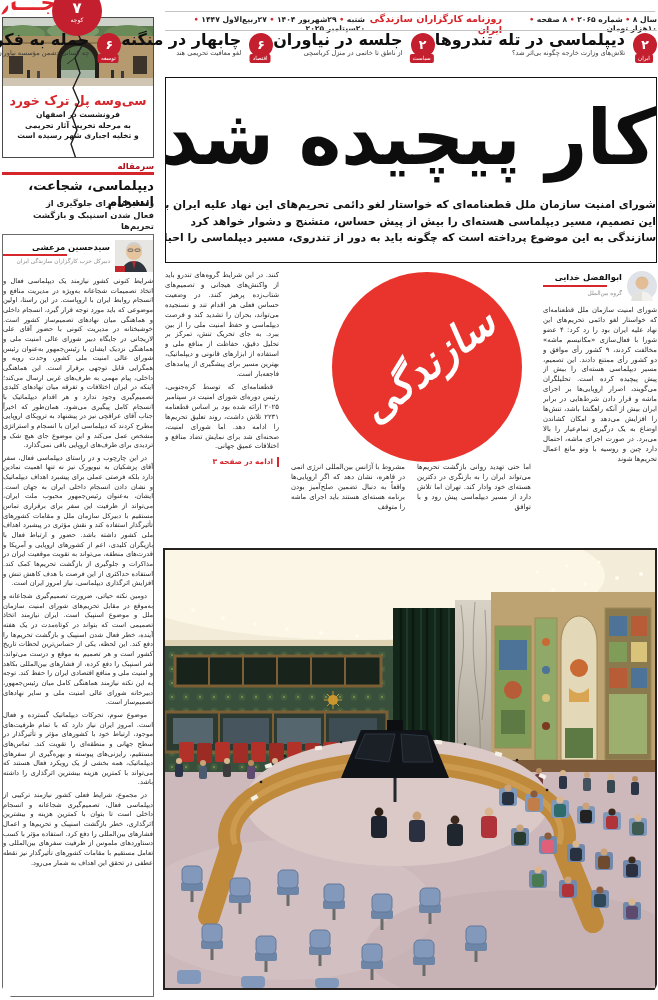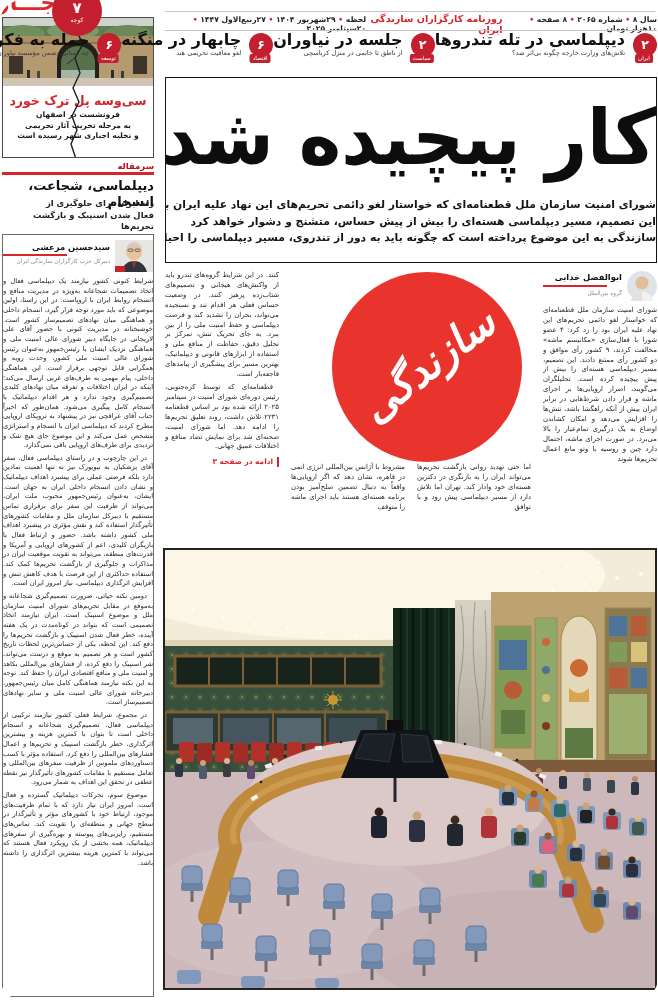--- a/index.html
+++ b/index.html
@@ -157,33 +157,33 @@
       <div class="a-meta">
         <div class="a-name">سیدحسین مرعشی</div>
         <div class="a-rule l"></div>
         <div class="a-role">دبیرکل حزب کارگزاران سازندگی ایران</div>
       </div>
     </div>
     <div class="ed-body">
       <p>شرایط کنونی کشور نیازمند یک دیپلماسی فعال و اتخاذ تصمیمات شجاعانه به‌ویژه در مدیریت منافع و انسجام روابط ایران با اروپاست. در این راستا، اولین موضوعی که باید مورد توجه قرار گیرد، انسجام داخلی و هماهنگی میان نهادهای تصمیم‌ساز کشور است. خوشبختانه در مدیریت کنونی با حضور آقای علی لاریجانی در جایگاه دبیر شورای عالی امنیت ملی و هماهنگی نزدیک ایشان با رئیس‌جمهور به‌عنوان رئیس شورای عالی امنیت ملی کشور، وحدت رویه و همگرایی قابل توجهی برقرار است. این هماهنگی داخلی، پیام مهمی به طرف‌های غربی ارسال می‌کند؛ اینکه در ایران اختلافات و تفرقه میان نهادهای کلیدی تصمیم‌گیری وجود ندارد و هر اقدام دیپلماتیک با انسجام کامل پیگیری می‌شود. همان‌طور که اخیراً جناب آقای عراقچی نیز در پیشنهاد به ترویکای اروپایی مطرح کردند که دیپلماسی ایران با انسجام و استراتژی مشخص عمل می‌کند و این موضوع جای هیچ شک و تردیدی برای طرف‌های اروپایی باقی نمی‌گذارد.</p>
       <p>در این چارچوب و در راستای دیپلماسی فعال، سفر آقای پزشکیان به نیویورک نیز نه تنها اهمیت نمادین دارد بلکه فرصتی عملی برای پیشبرد اهداف دیپلماتیک و نشان دادن انسجام داخلی ایران به جهان است. ایشان، به‌عنوان رئیس‌جمهور محبوب ملت ایران، می‌تواند از ظرفیت این سفر برای برقراری تماس مستقیم با دبیرکل سازمان ملل و مقامات کشورهای تأثیرگذار استفاده کند و نقش مؤثری در پیشبرد اهداف ملی کشور داشته باشد. حضور و ارتباط فعال با بازیگران کلیدی، اعم از کشورهای اروپایی و آمریکا و قدرت‌های منطقه، می‌تواند به تقویت موقعیت ایران در مذاکرات و جلوگیری از بازگشت تحریم‌ها کمک کند. استفاده حداکثری از این فرصت با هدف کاهش تنش و افزایش اثرگذاری دیپلماسی، نیاز امروز ایران است.</p>
       <p>دومین نکته حیاتی، ضرورت تصمیم‌گیری شجاعانه و به‌موقع در مقابل تحریم‌های شورای امنیت سازمان ملل و موضوع اسنپبک است. ایران نیازمند اتخاذ تصمیمی است که بتواند در کوتاه‌مدت در یک هفته آینده، خطر فعال شدن اسنپبک و بازگشت تحریم‌ها را دفع کند. این لحظه، یکی از حساس‌ترین لحظات تاریخ کشور است و هر تصمیم به موقع و درست می‌تواند، شر اسنپبک را دفع کرده، از فشارهای بین‌المللی بکاهد و امنیت ملی و منافع اقتصادی ایران را حفظ کند. توجه به این نکته نیازمند هماهنگی کامل میان رئیس‌جمهور، دبیرخانه شورای عالی امنیت ملی و سایر نهادهای تصمیم‌ساز است.</p>
+      <p>موضوع سوم، تحرکات دیپلماتیک گسترده و فعال است. امروز ایران نیاز دارد که با تمام ظرفیت‌های موجود، ارتباط خود با کشورهای مؤثر و تأثیرگذار در سطح جهانی و منطقه‌ای را تقویت کند. تماس‌های مستقیم، رایزنی‌های پیوسته و بهره‌گیری از سفرهای دیپلماتیک، همه بخشی از یک رویکرد فعال هستند که می‌تواند با کمترین هزینه بیشترین اثرگذاری را داشته باشد.</p>
       <p>در مجموع، شرایط فعلی کشور نیازمند ترکیبی از دیپلماسی فعال، تصمیم‌گیری شجاعانه و انسجام داخلی است تا بتوان با کمترین هزینه و بیشترین اثرگذاری، خطر بازگشت اسنپبک و تحریم‌ها و اعمال فشارهای بین‌المللی را دفع کرد. استفاده مؤثر با کسب دستاوردهای ملموس از ظرفیت سفرهای بین‌المللی و تعامل مستقیم با مقامات کشورهای تأثیرگذار نیز نقطه عطفی در تحقق این اهداف به شمار می‌رود.</p>
-      <p>موضوع سوم، تحرکات دیپلماتیک گسترده و فعال است. امروز ایران نیاز دارد که با تمام ظرفیت‌های موجود، ارتباط خود با کشورهای مؤثر و تأثیرگذار در سطح جهانی و منطقه‌ای را تقویت کند. تماس‌های مستقیم، رایزنی‌های پیوسته و بهره‌گیری از سفرهای دیپلماتیک، همه بخشی از یک رویکرد فعال هستند که می‌تواند با کمترین هزینه بیشترین اثرگذاری را داشته باشد.</p>
     </div>
   </div>
 
   <div class="rule" style="top:11px"></div>
   <div class="header-row">
     <span class="segs">
       <span>سال ۸</span><span>شماره ۲۰۶۵</span><span>۸ صفحه</span><span>۱۰هزار تومان</span>
     </span>
     <span class="np-name">روزنامه کارگزاران سازندگی ایران</span>
     <span class="segs">
-      <span>لحظه</span><span>۲۹شهریور ۱۴۰۴</span><span>۲۷ربیع‌الاول ۱۴۴۷</span><span>۲۰سپتامبر ۲۰۲۵</span>
+      <span>شنبه</span><span>۲۹شهریور ۱۴۰۴</span><span>۲۷ربیع‌الاول ۱۴۴۷</span><span>۲۰سپتامبر ۲۰۲۵</span>
     </span>
   </div>
   <div class="rule" style="top:30px"></div>
 
   <div class="teasers">
     <div class="teaser">
       <div class="t-badge">
         <div class="t-circle">۲</div>
         <div class="t-tag">ایران</div>
       </div>

